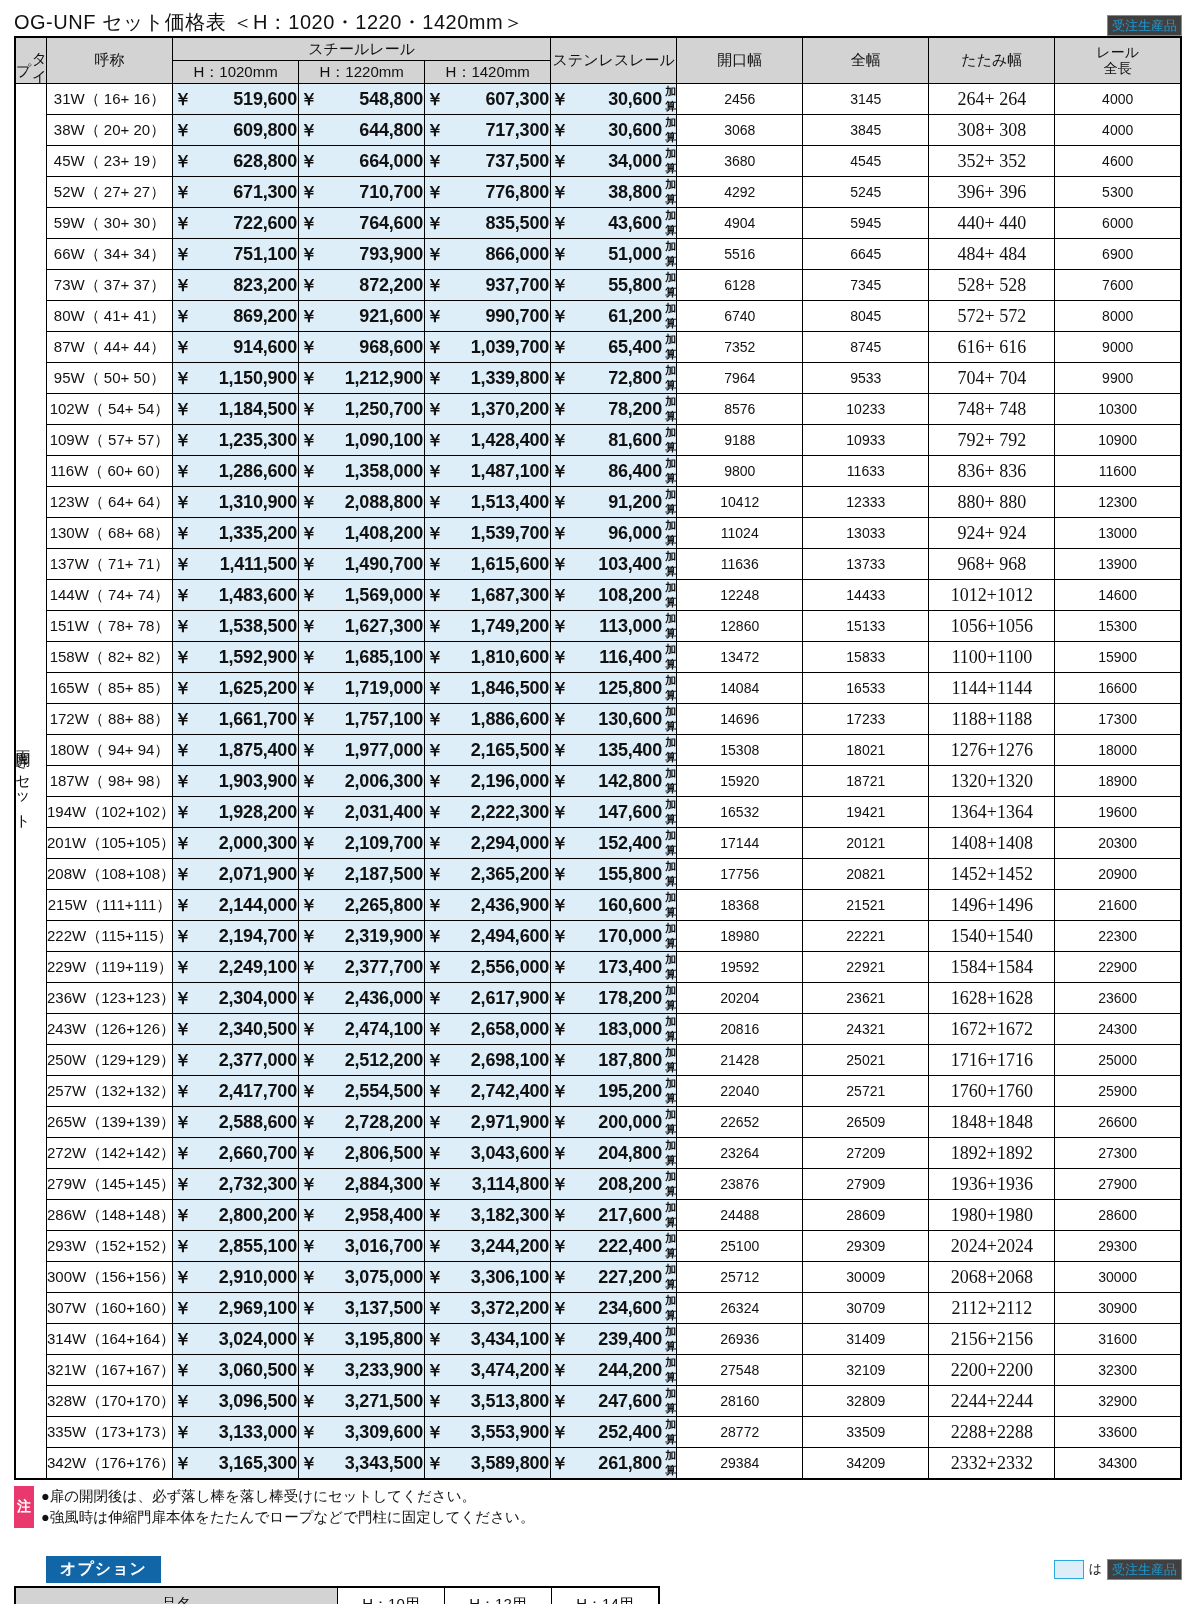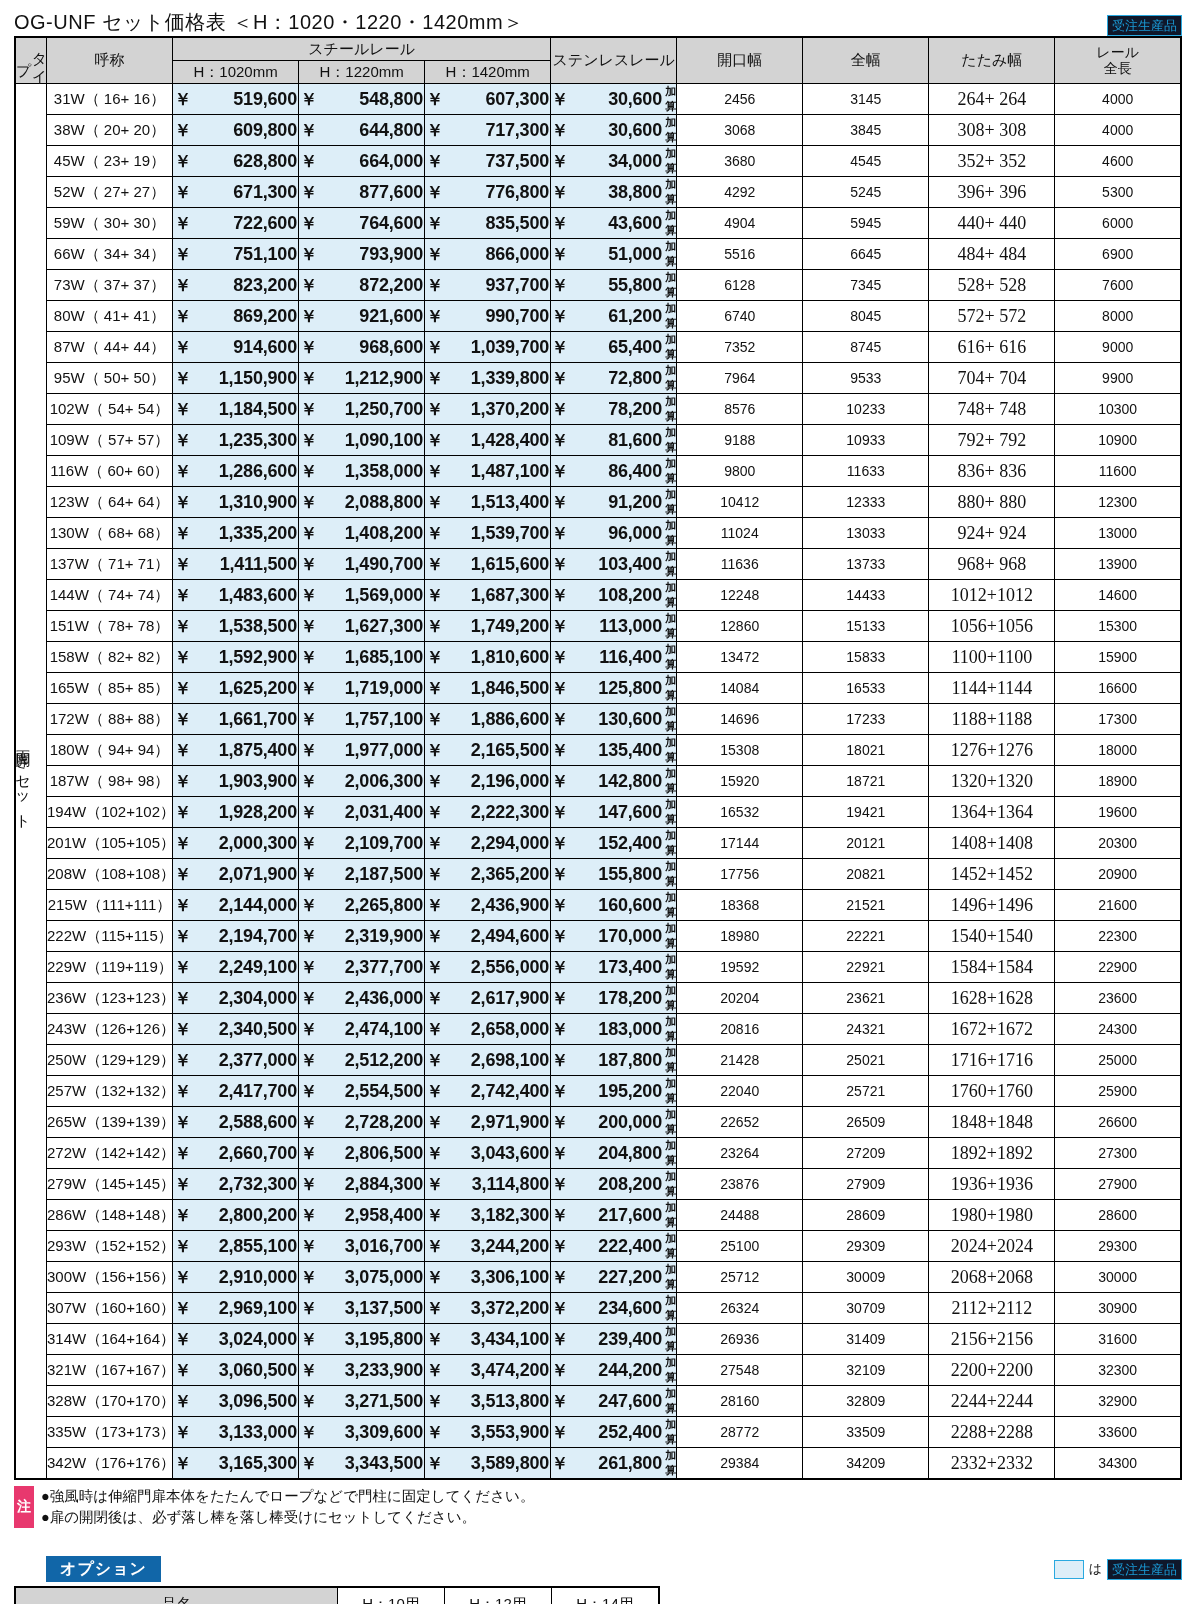--- a/index.html
+++ b/index.html
@@ -9,21 +9,21 @@
     font-family:"Liberation Sans","DejaVu Sans",sans-serif;
     color:#111;
     -webkit-font-smoothing:antialiased;
   }
   .page{position:relative;width:1196px;height:1596px;box-sizing:border-box;padding:0 14px;}
 
   
   .titlebar{display:flex;align-items:flex-end;justify-content:space-between;height:32px;padding-top:4px;}
   .title{font-size:20px;font-weight:500;letter-spacing:.5px;white-space:nowrap;}
   .madeorder-badge{
-    border:1px solid #2aa9e0;color:#1a9ad6;background:#0f172a;
+    border:1px solid #2aa9e0;color:#1a9ad6;background:#404040;
     font-size:13px;line-height:1;padding:3px 4px;white-space:nowrap;
   }
 
   
   table{border-collapse:collapse;table-layout:fixed;}
   .main{width:1168px;border:2px solid #000;}
   .main th,.main td{border:1px solid #000;padding:0;text-align:center;vertical-align:middle;}
 
   .main thead th{background:#d3d3d3;font-weight:400;font-size:15px;height:22px;}
   .hd-group{font-size:16px;}
@@ -52,21 +52,21 @@
 
   
   .notewrap{display:flex;align-items:stretch;margin-top:6px;}
   .note-tag{
     background:#e8386e;color:#fff;font-size:14px;font-weight:bold;
     width:20px;display:flex;align-items:center;justify-content:center;flex:0 0 20px;
   }
   .note-lines{padding-left:7px;font-size:14.5px;line-height:1.45;}
 
   
-  .opt-head{display:flex;justify-content:space-between;margin-top:28px;height:26px;padding-left:32px;}
+  .opt-head{display:flex;align-items:center;justify-content:space-between;margin-top:28px;height:26px;padding-left:32px;}
   .opt-tag{background:#1166a8;color:#fff;font-size:16px;font-weight:bold;padding:3px 14px;letter-spacing:1px;}
   .legend{display:flex;align-items:center;gap:5px;font-size:13px;}
   .legend .swatch{width:28px;height:17px;background:#ddeef8;border:1px solid #2aa9e0;display:inline-block;}
 
   .opt{width:646px;border:2px solid #000;margin-top:4px;}
   .opt th,.opt td{border:1px solid #000;text-align:center;vertical-align:middle;height:30px;font-size:15px;font-weight:400;}
   .opt thead th{background:#d3d3d3;}
   .opt .o-price{width:104px;background:#ddeef8;}
   .opt .o-price.plain{background:#fff;}
 </style>
@@ -202,21 +202,21 @@
           <td class="c-name">52W（ 27+ 27）</td>
           <td class="c-price">
             <div class="yen">
               <span class="mark">￥</span>
               <span class="amt">671,300</span>
             </div>
           </td>
           <td class="c-price">
             <div class="yen">
               <span class="mark">￥</span>
-              <span class="amt">877,600</span>
+              <span class="amt">710,700</span>
             </div>
           </td>
           <td class="c-price">
             <div class="yen">
               <span class="mark">￥</span>
               <span class="amt">776,800</span>
             </div>
           </td>
           <td class="c-ss">
             <div class="yen ss">
@@ -1541,22 +1541,22 @@
           <td class="c-num">34209</td>
           <td class="c-tat">2332+2332</td>
           <td class="c-rail">34300</td>
         </tr>
       </tbody>
   </table>
 
   <div class="notewrap">
     <div class="note-tag">注</div>
     <div class="note-lines">
+      <div>●扉の開閉後は、必ず落し棒を落し棒受けにセットしてください。</div>
       <div>●強風時は伸縮門扉本体をたたんでロープなどで門柱に固定してください。</div>
-      <div>●扉の開閉後は、必ず落し棒を落し棒受けにセットしてください。</div>
     </div>
   </div>
 
   <div class="opt-head">
     <div class="opt-tag">オプション</div>
     <div class="legend">
       <span class="swatch"></span>
       <span>は</span>
       <span class="madeorder-badge">受注生産品</span>
     </div>

